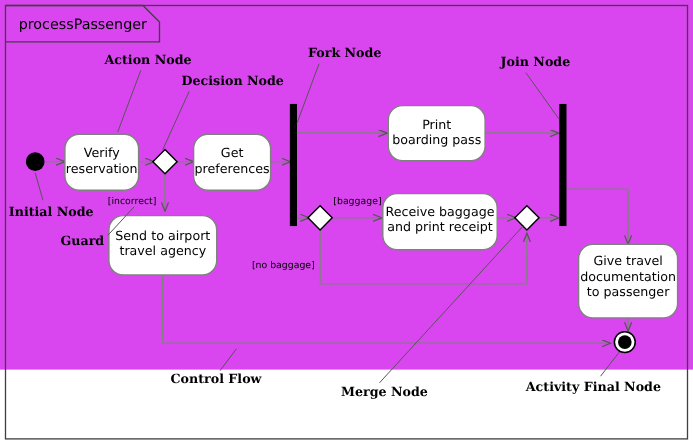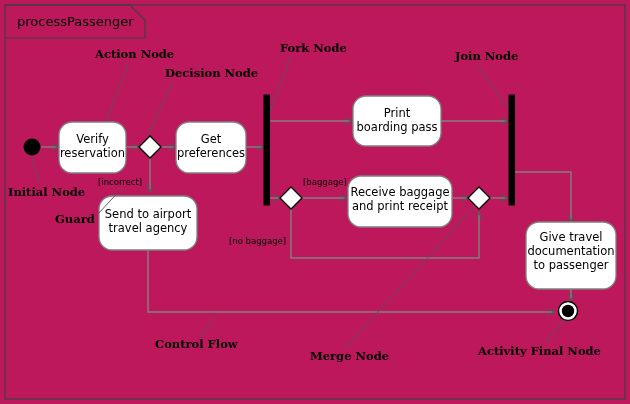--- a/index.html
+++ b/index.html
@@ -3,22 +3,22 @@
 <meta charset="utf-8">
 <title>processPassenger activity diagram</title>
 <style>
   html,body{margin:0;padding:0;background:#ffffff;}
   body{
     font-family:"DejaVu Sans", sans-serif;
     width:630px;height:404px;overflow:hidden;
   }
   #canvas{
     position:relative;
-    width:630px;height:404px;
-    background:#be185d;
+    width:630px;height:336px;
+    background:#d946ef;
   }
   svg#diagram{
     position:absolute;left:0;top:0;
     width:630px;height:404px;
   }
   
   .frame-title{
     font-family:"DejaVu Sans", sans-serif;
     font-size:13px;
     fill:#000000;

